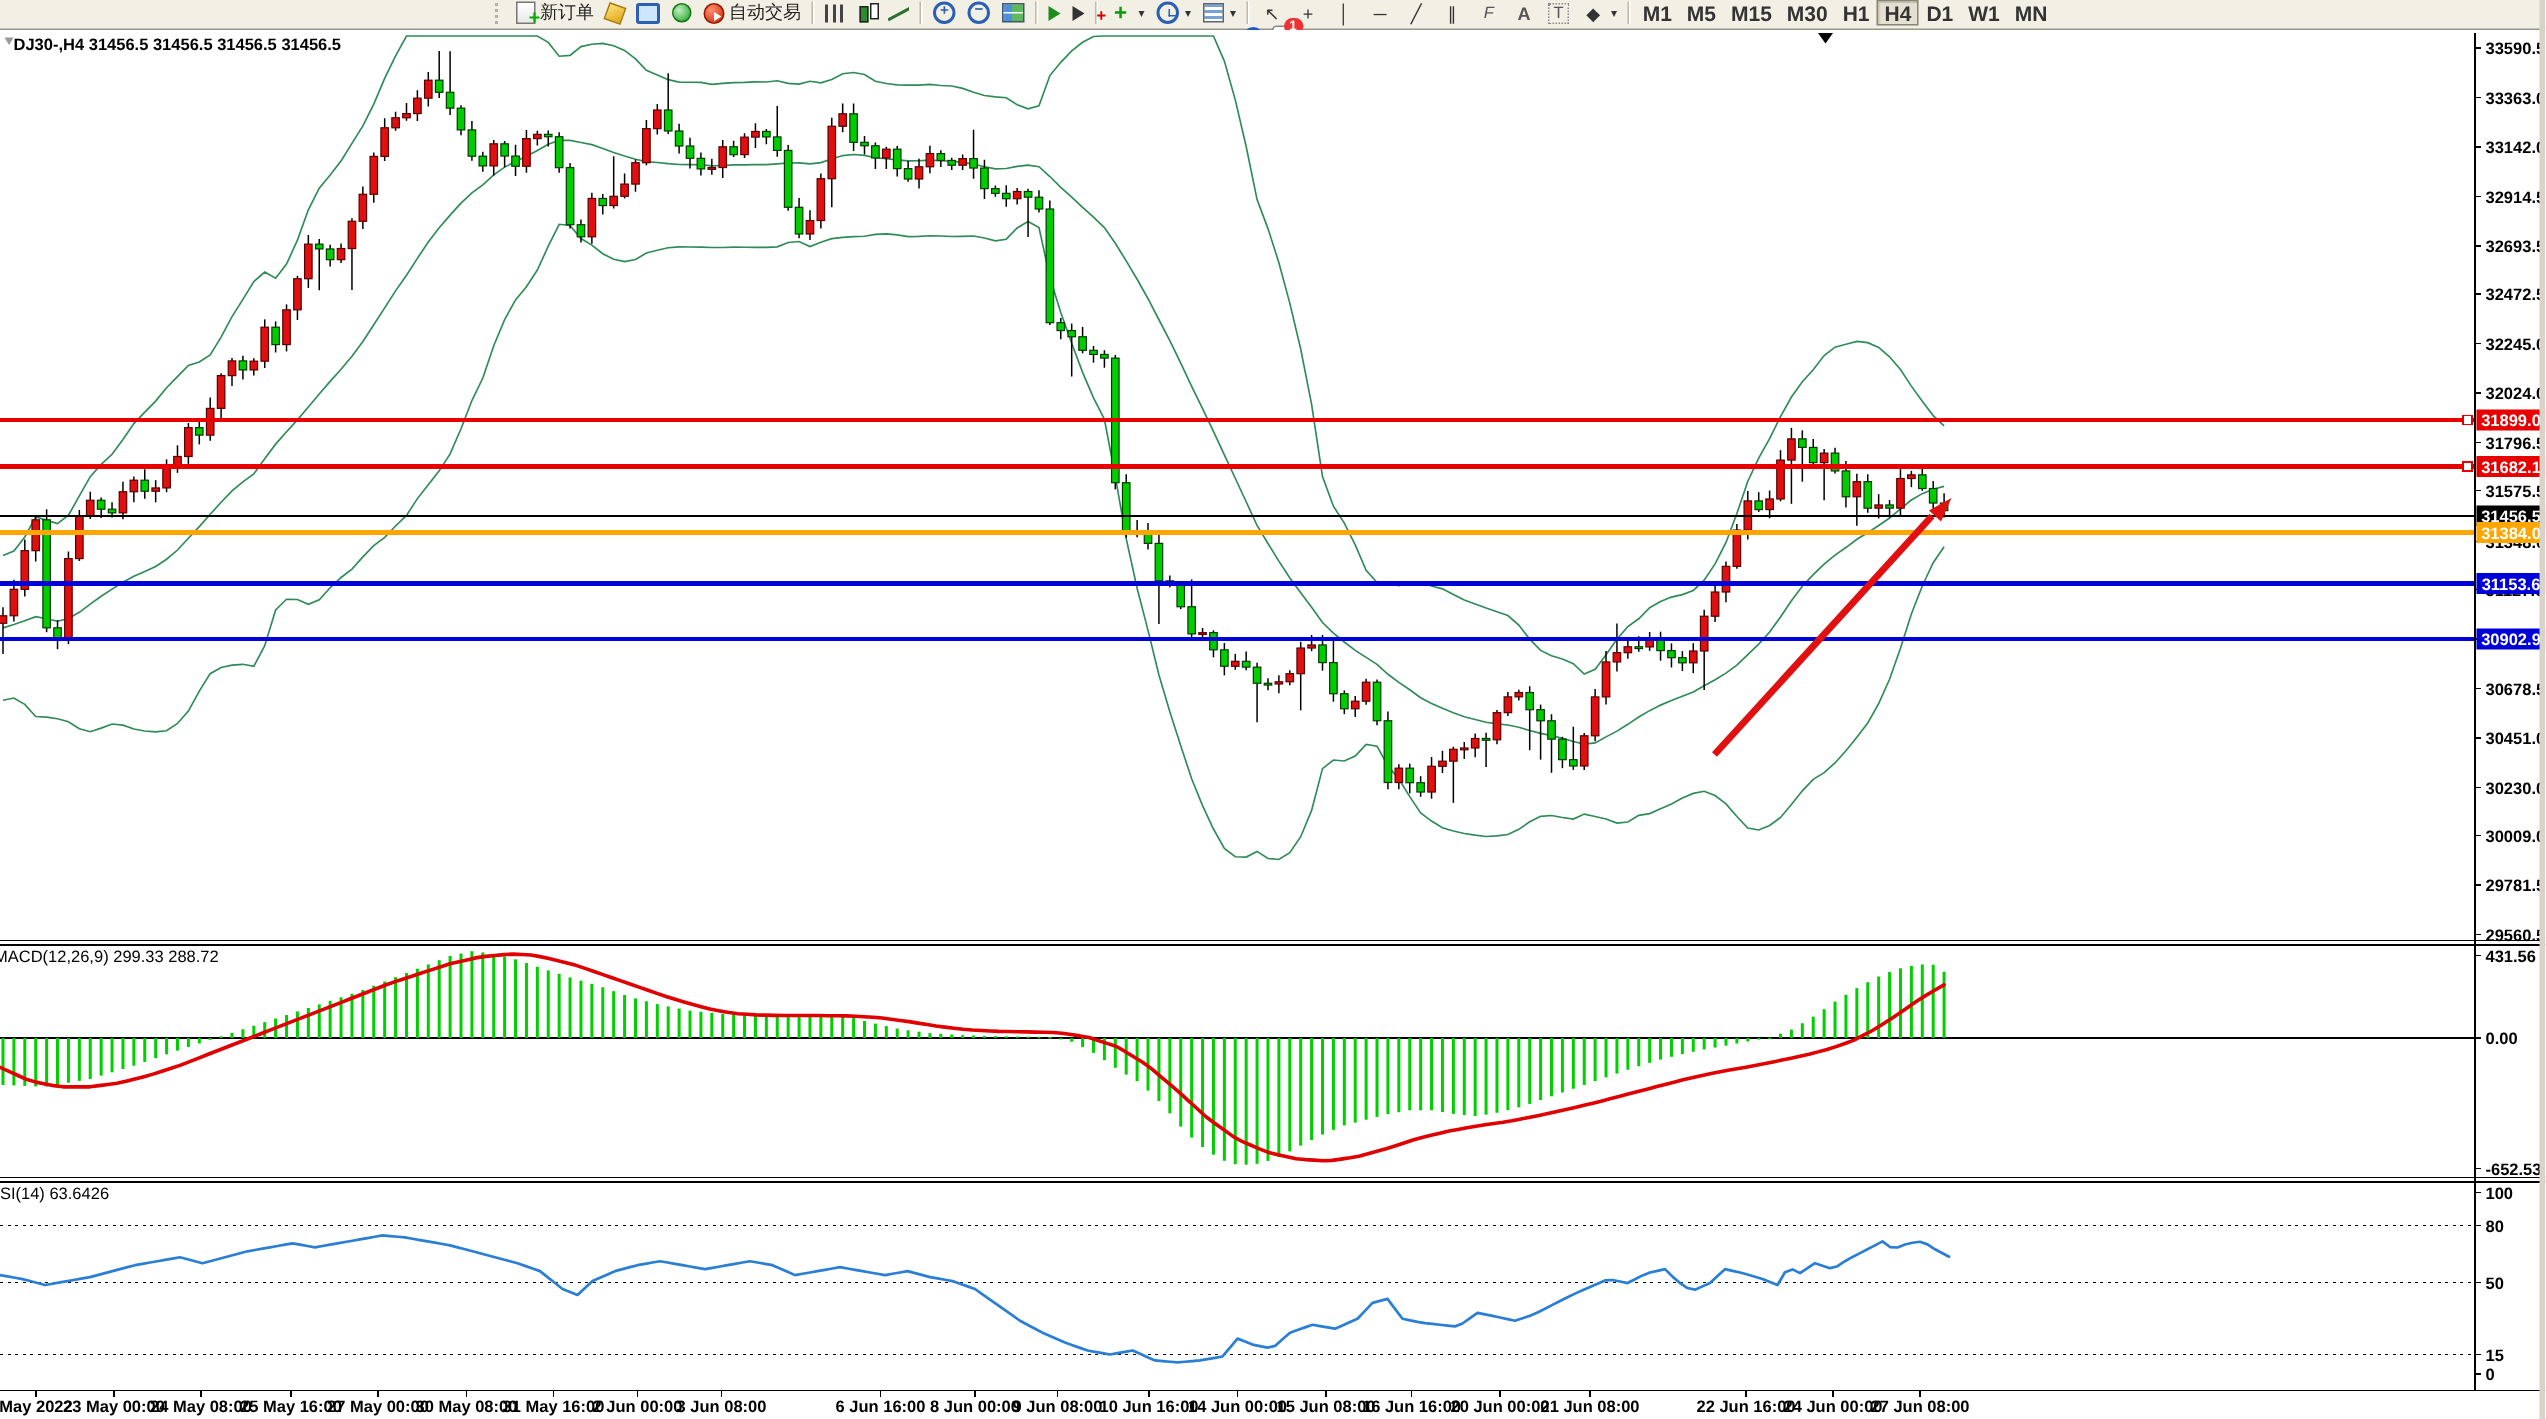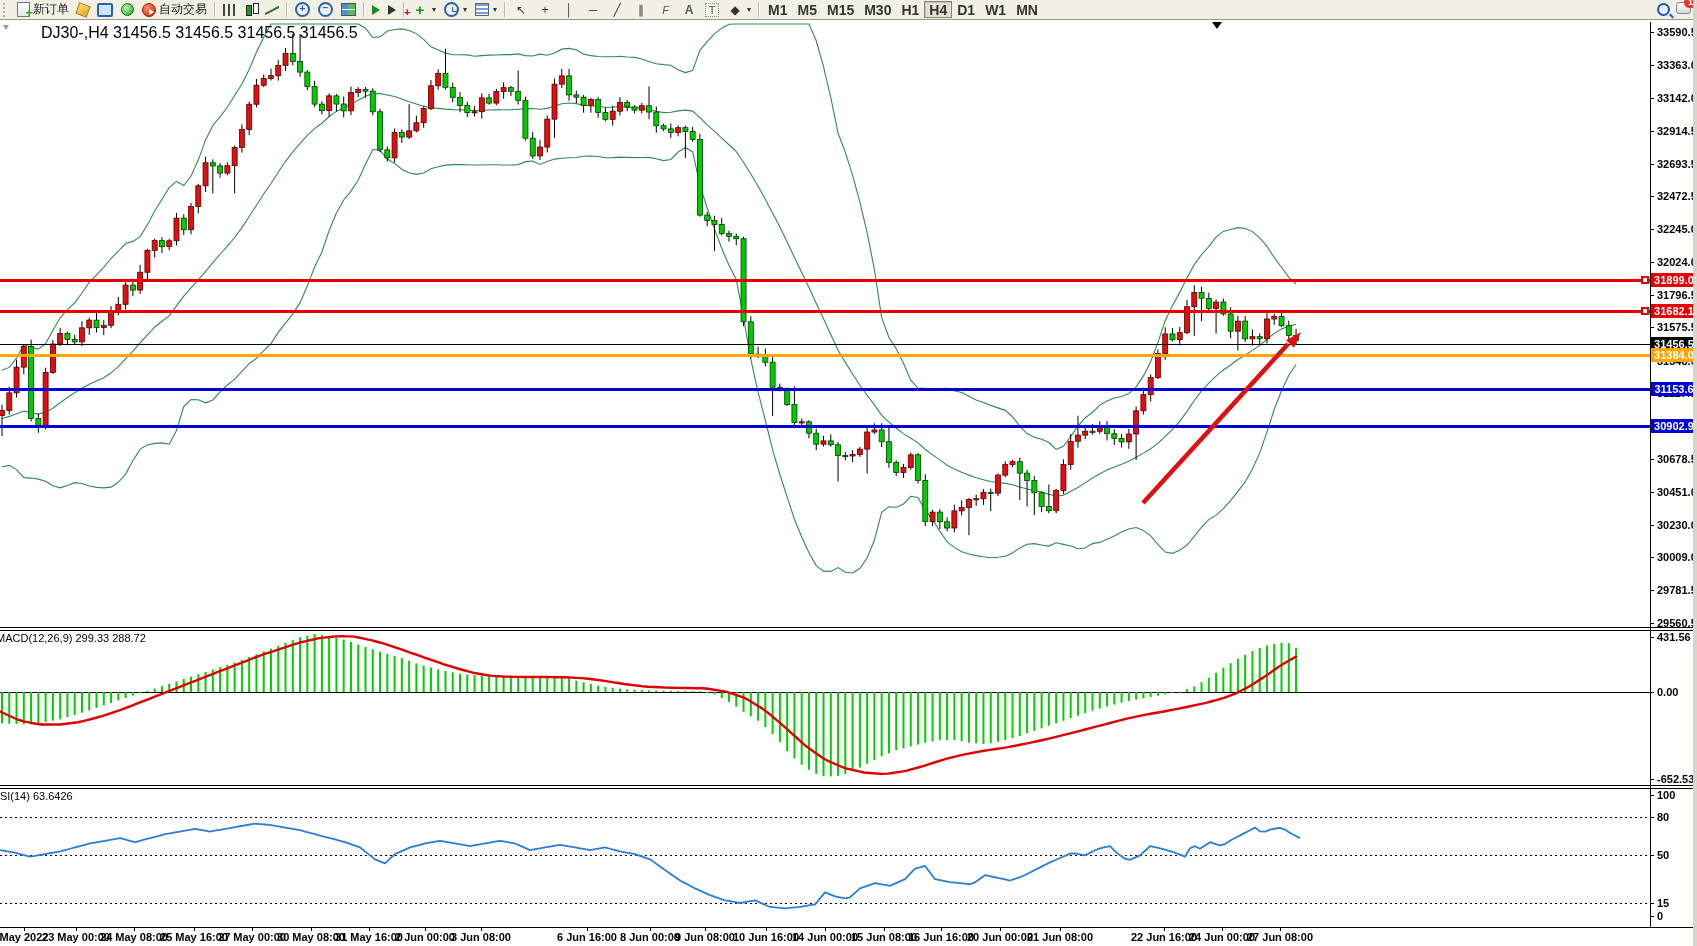--- a/index.html
+++ b/index.html
@@ -1,19 +1,19 @@
 <!DOCTYPE html>
 <html><head>
 <meta charset="utf-8">
 <style>
   html,body{margin:0;padding:0;background:#fff;font-family:"Liberation Sans",sans-serif;}
   #app{position:relative;width:1697px;height:946px;overflow:hidden;background:#fff;}
   
   .toolbar{position:absolute;left:0;top:0;width:1697px;height:19px;background:#f2f0e4;
-    border-bottom:1px solid #9a968a;display:flex;align-items:center;font-size:12px;color:#222;}
+    border-bottom:1px solid #9a968a;display:flex;align-items:center;font-size:12px;color:#222;flex-direction:column;}
   .tb-left{display:flex;align-items:center;height:100%;flex:1;min-width:0;}
   .tb-right{display:flex;align-items:center;gap:6px;padding-right:6px;}
   .grip{width:5px;height:14px;margin:0 3px;border-left:2px dotted #b5b1a4;}
   .sep{width:0;height:15px;border-left:1px solid #bdb9ac;border-right:1px solid #fff;margin:0 3px;}
   .tbtn{display:flex;align-items:center;gap:3px;height:17px;padding:0 3px;border:1px solid transparent;
     background:transparent;cursor:default;font-family:inherit;font-size:12px;color:#222;}
   .caret{font-size:8px;color:#333;margin-left:1px;}
   .tfbtn{height:17px;min-width:24px;padding:0 4px;border:1px solid transparent;background:transparent;
     font-size:14px;font-weight:bold;color:#333;font-family:inherit;}
   .tfbtn.active{border:1px solid #8a8575;background:#e4e1d2;box-shadow:inset 1px 1px 1px rgba(0,0,0,.15);}
@@ -52,21 +52,21 @@
   .ic-text-tool{color:#555;font-size:12px;font-weight:bold;}
   .ic-label-tool{color:#555;font-size:11px;border:1px dotted #888;width:12px;height:12px;}
   .ic-search{width:9px;height:9px;border:2px solid #1a56c4;border-radius:50%;}
   .ic-search::after{content:"";position:absolute;left:10px;top:10px;width:5px;height:2px;background:#1a56c4;transform:rotate(45deg);}
   .ic-chat{width:13px;height:10px;background:linear-gradient(#fff,#d8d8d8);border:1px solid #888;border-radius:3px;}
   .badge{position:absolute;right:-6px;top:-5px;min-width:11px;height:11px;background:#e33;color:#fff;
     border-radius:6px;font-size:9px;font-weight:bold;line-height:11px;text-align:center;padding:0 1px;}
   .chat-wrap{position:relative;}
   
   #chart-region{position:absolute;left:0;top:20px;width:1697px;height:926px;background:#fff;}
-  .overlay-label{position:absolute;font-size:16px;font-weight:normal;color:#000;white-space:nowrap;margin-left:32px;}
+  .overlay-label{position:absolute;font-size:11px;font-weight:bold;color:#000;white-space:nowrap;}
   .pane-label{position:absolute;font-size:11px;color:#000;white-space:nowrap;}
   svg text{font-family:"Liberation Sans",sans-serif;}
   .edge-strip{position:absolute;right:0;top:0;width:4px;height:946px;background:#d8d4c8;}
 </style>
 </head>
 <body>
 
 <div id="app">
   <div class="toolbar">
     <div class="tb-left" id="tbL">

